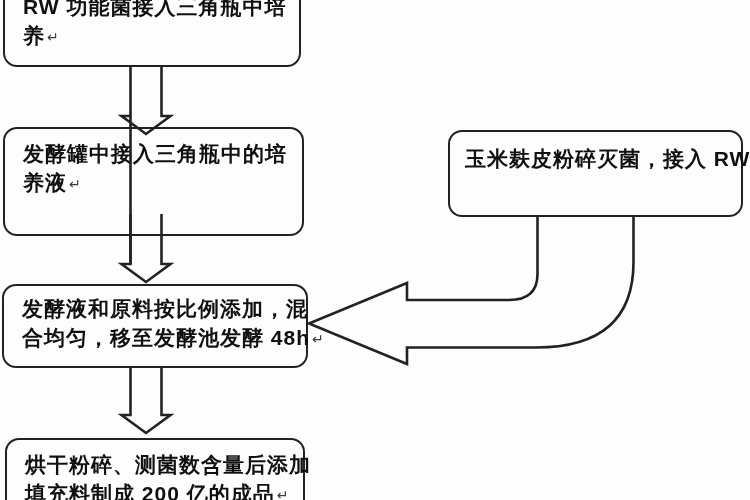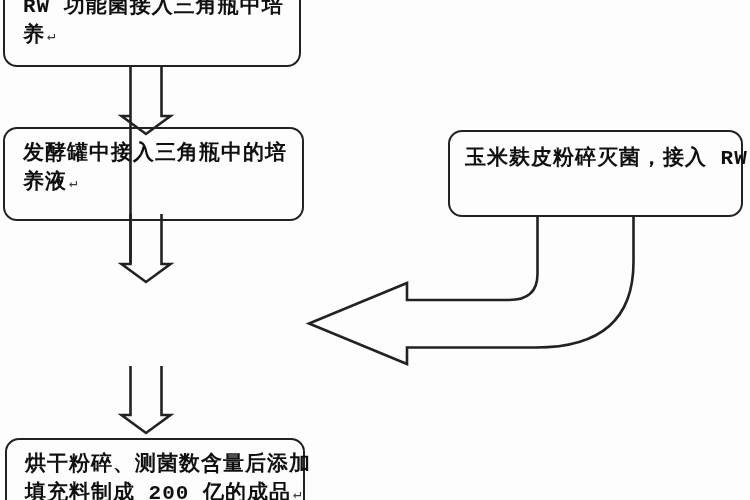--- a/index.html
+++ b/index.html
@@ -5,21 +5,21 @@
   :root{
     --line:#222222;
     --bg:#fdfdfd;
   }
   html,body{margin:0;padding:0;background:#e9e9e9;}
   .stage{
     position:relative;
     width:750px;height:500px;
     overflow:hidden;
     background:var(--bg);
-    font-family:Liberation Mono, monospace;
+    font-family:Liberation Sans, sans-serif;
   }
   .box{
     position:absolute;
     box-sizing:border-box;
     border:2.5px solid var(--line);
     border-radius:14px;
     background:transparent;
     color:#101010;
     font-weight:bold;
     font-size:21px;
@@ -29,21 +29,21 @@
   .ln{white-space:nowrap;}
   .ret{
     font-size:14px;
     font-weight:normal;
     color:#3a3a3a;
     margin-left:2px;
     vertical-align:1px;
     letter-spacing:0;
   }
   #b1{left:3px;top:-23px;width:298px;height:90px;padding:13px 8px 0 18px;}
-  #b2{left:3px;top:127px;width:301px;height:94px;padding:10px 24px 0 18px;}
+  #b2{left:3px;top:127px;width:301px;height:109px;padding:10px 24px 0 18px;}
   #bR{left:448px;top:130px;width:295px;height:87px;padding:12px 8px 0 15px;}
   #b3{left:2px;top:284px;width:306px;height:84px;padding:8px 6px 0 18px;}
   #b4{left:5px;top:438px;width:300px;height:80px;padding:10px 8px 0 18px;}
   svg.connectors{
     position:absolute;left:0;top:0;
     pointer-events:none;
   }
   svg.connectors path{
     fill:none;
     stroke:var(--line);
@@ -63,20 +63,24 @@
 
   <div class="box" id="b2">
     <div class="ln">发酵罐中接入三角瓶中的培</div>
     <div class="ln"><span>养液</span><span class="ret">↵</span></div>
   </div>
 
   <div class="box" id="bR">
     <div class="ln">玉米麸皮粉碎灭菌，接入 RW</div>
   </div>
 
+  <div class="box" id="b3">
+    <div class="ln">发酵液和原料按比例添加，混</div>
+    <div class="ln"><span>合均匀，移至发酵池发酵 48h</span><span class="ret">↵</span></div>
+  </div>
 
   <div class="box" id="b4">
     <div class="ln">烘干粉碎、测菌数含量后添加</div>
     <div class="ln"><span>填充料制成 200 亿的成品</span><span class="ret">↵</span></div>
   </div>
 
   <svg class="connectors" width="750" height="500" viewBox="0 0 750 500">
     <path d="M130.5 65 V264 M130.5 65 V116 H121.5 L146 134 L170.5 116 H161.5 V65" transform="translate(0,0)"></path>
     <path d="M130.5 214 V264 H121.5 L146 282 L170.5 264 H161.5 V214"></path>
     <path d="M130.5 366 V415 H121.5 L146 433 L170.5 415 H161.5 V366"></path>

